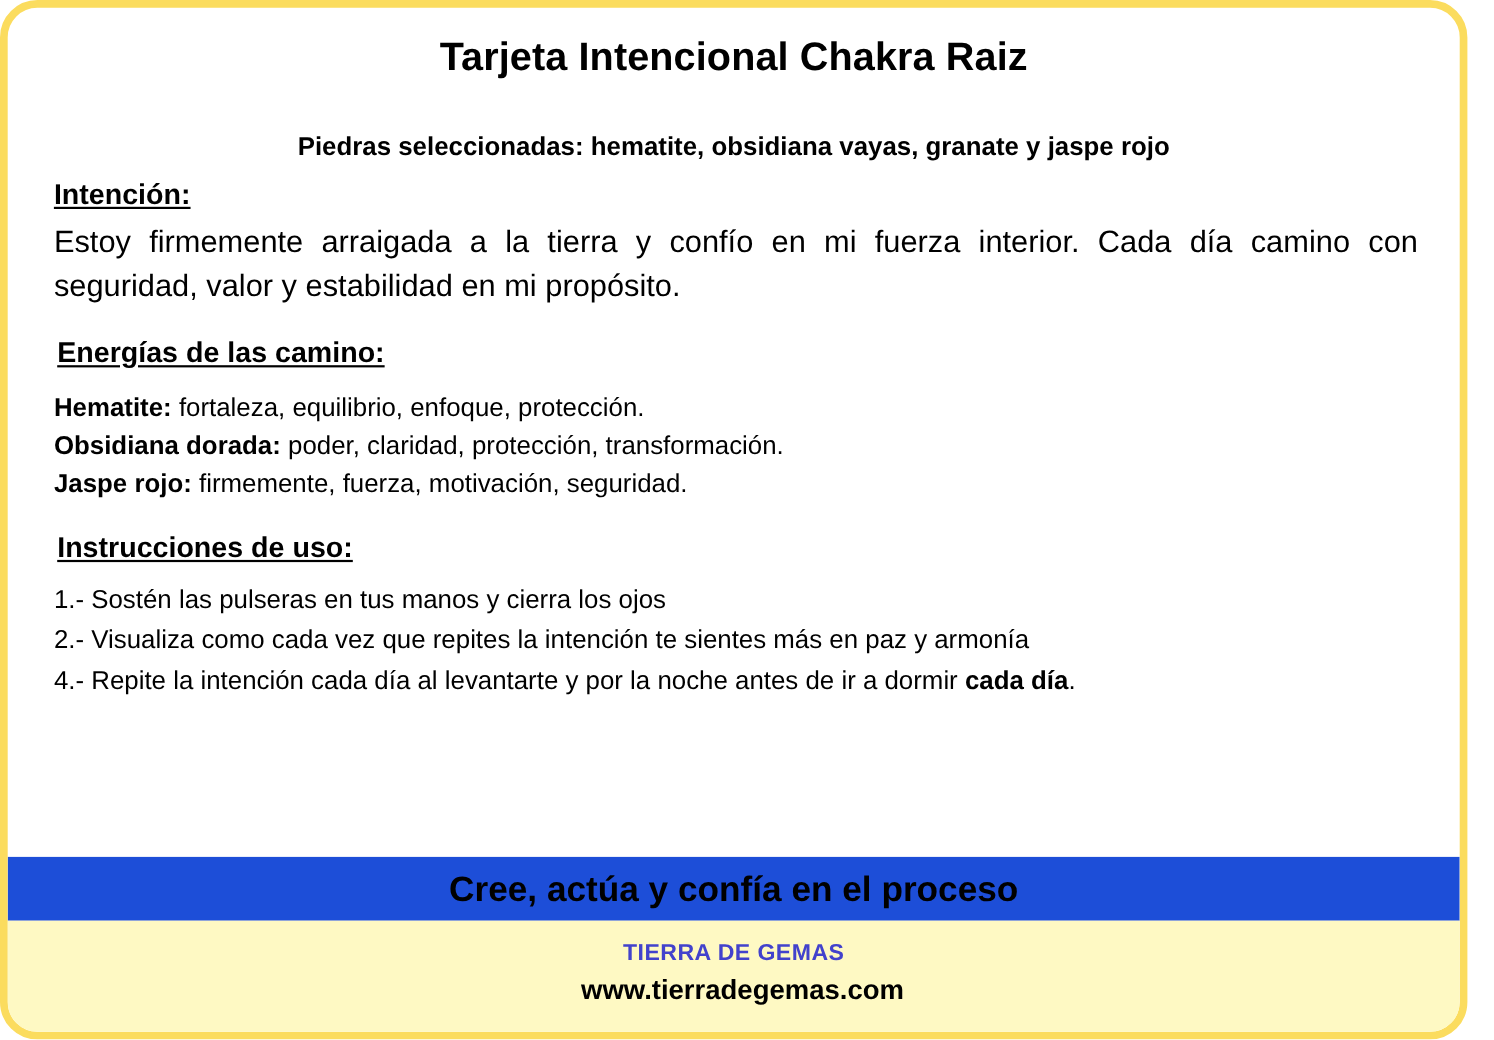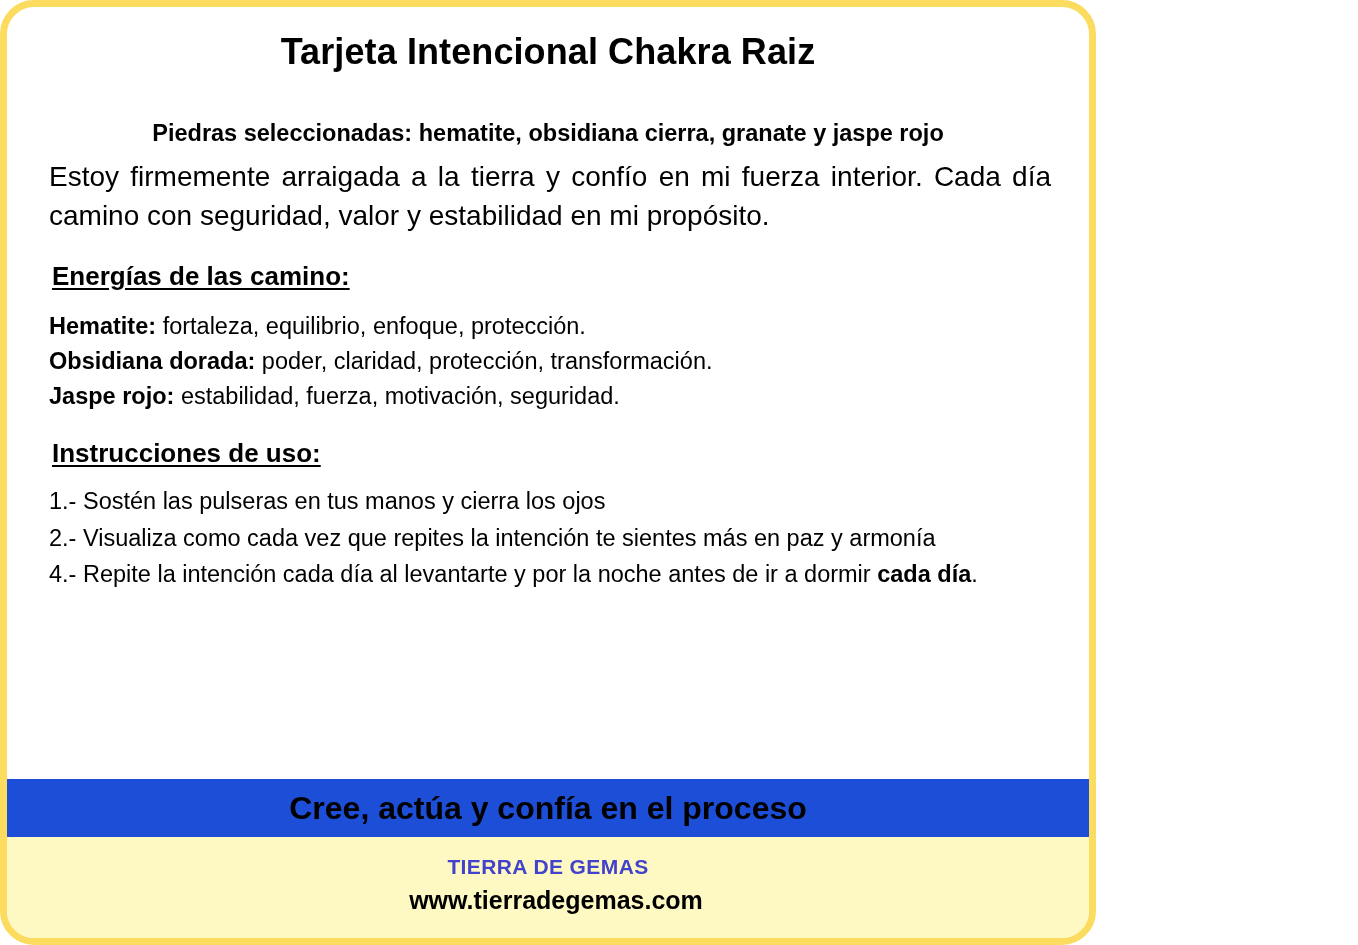--- a/index.html
+++ b/index.html
@@ -12,21 +12,21 @@
     width: 1358px;
     height: 945px;
     font-family: "Liberation Sans", "DejaVu Sans", sans-serif;
     color: #000000;
     overflow: hidden;
   }
 
   .card {
     position: relative;
     box-sizing: border-box;
-    width: 1096px;
+    width: 1334px;
     height: 945px;
     padding: 0;
     border: 7px solid #fbdc5e;
     border-radius: 34px;
     background: #ffffff;
     overflow: hidden;
   }
 
   .card-body {
     position: relative;
@@ -162,39 +162,40 @@
 </style>
 </head>
 <body>
 
 <div class="card">
 
   <div class="card-body">
 
     <h1 class="title">Tarjeta Intencional Chakra Raiz</h1>
 
-    <p class="subtitle">Piedras seleccionadas: hematite, obsidiana cierra, granate y jaspe rojo</p>
-
+    <p class="subtitle">Piedras seleccionadas: hematite, obsidiana vayas, granate y jaspe rojo</p>
+
+    <h2 class="section-heading heading-intencion">Intención:</h2>
 
     <p class="intention-text">Estoy firmemente arraigada a la tierra y confío en mi fuerza interior. Cada día camino con seguridad, valor y estabilidad en mi propósito.</p>
 
     <h2 class="section-heading heading-energias">Energías de las camino:</h2>
 
     <ul class="stones-list">
       <li>
         <span class="stone-name">Hematite:</span>
         <span>fortaleza, equilibrio, enfoque, protección.</span>
       </li>
       <li>
         <span class="stone-name">Obsidiana dorada:</span>
         <span>poder, claridad, protección, transformación.</span>
       </li>
       <li>
         <span class="stone-name">Jaspe rojo:</span>
-        <span>estabilidad, fuerza, motivación, seguridad.</span>
+        <span>firmemente, fuerza, motivación, seguridad.</span>
       </li>
     </ul>
 
     <h2 class="section-heading heading-instrucciones">Instrucciones de uso:</h2>
 
     <ol class="steps-list">
       <li>
         <span>1.- Sostén las pulseras en tus manos y cierra los ojos</span><span class="step-emphasis"></span><span></span>
       </li>
       <li>

